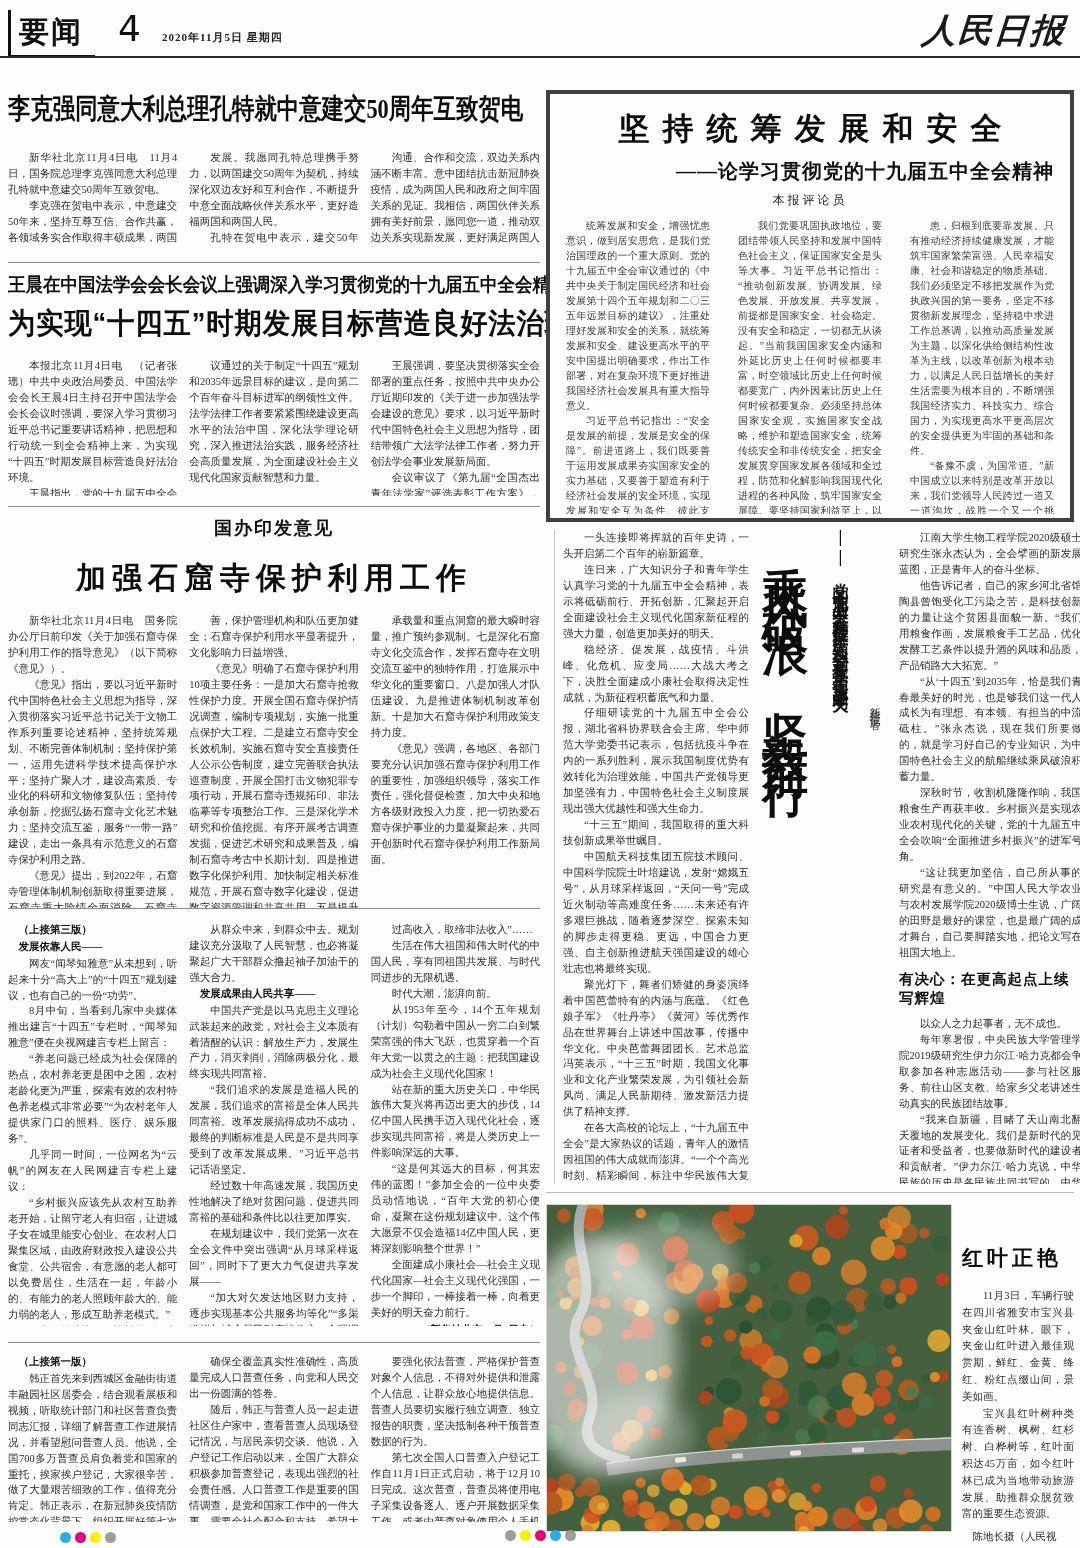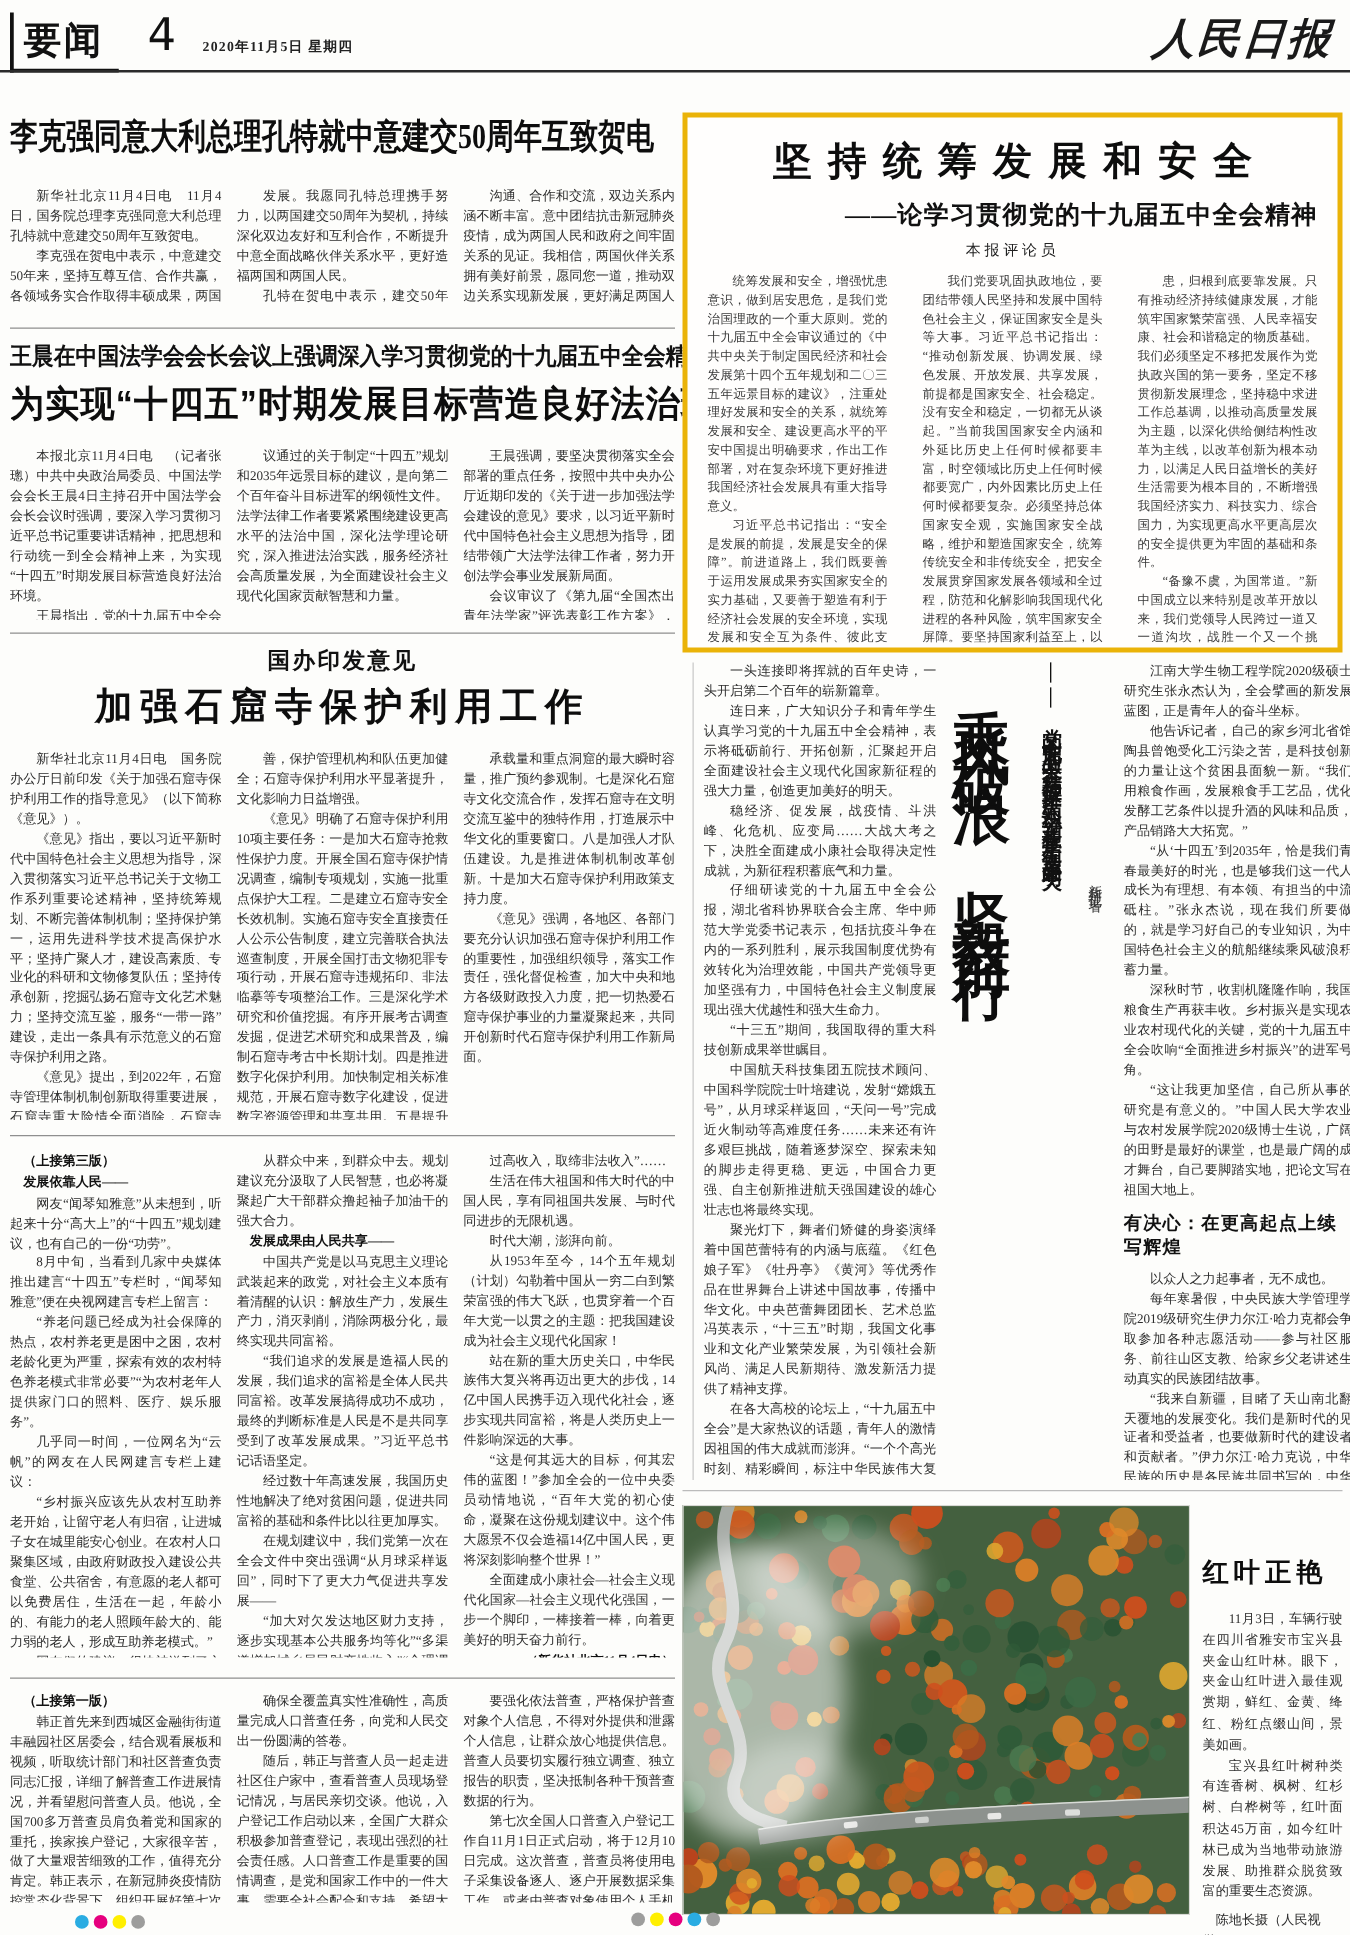--- a/index.html
+++ b/index.html
@@ -41,33 +41,33 @@
   .art-b { position:absolute; left:8px; top:272px; width:532px; }
   .kick-b { font-size:19px; font-weight:bold; color:#111; white-space:nowrap;
             transform:scaleX(.92); transform-origin:left top; }
   .hl-b { margin-top:6px; font-family:"Liberation Sans",sans-serif; font-size:29px; font-weight:bold;
           color:#0d0d0d; white-space:nowrap; transform:scaleX(.94); transform-origin:left top; letter-spacing:1px;}
   .art-b .cols { margin-top:14px; height:138px; }
 
   
   .art-c { position:absolute; left:8px; top:516px; width:532px; }
   .kick-c { text-align:center; font-size:18px; font-weight:bold; color:#111; letter-spacing:2px; }
-  .hl-c { margin-top:5px; text-align:center; font-family:"Liberation Sans",sans-serif;
+  .hl-c { margin-top:18px; text-align:center; font-family:"Liberation Sans",sans-serif;
           font-size:30px; font-weight:bold; color:#0d0d0d; letter-spacing:6px; }
   .art-c .cols { margin-top:14px; height:296px; }
 
   
   .jump3 { position:absolute; left:8px; top:922px; width:532px; }
   .jump3 .cols { height:404px; }
   .jump1 { position:absolute; left:8px; top:1354px; width:532px; }
   .jump1 .cols { height:168px; }
 
   
   .redbox { position:absolute; left:546px; top:90px; width:528px; height:432px;
-            border:4px solid #eab308; background:#fffefd; padding:14px 16px 10px; }
+            border:4px solid #404040; background:#fffefd; padding:14px 16px 10px; }
   .hl-ed { text-align:center; font-size:31px; font-weight:900; color:#0d0d0d; letter-spacing:.42em; text-indent:.42em; }
   .sub-ed { text-align:right; font-size:20px; font-weight:bold; color:#111; margin-top:8px; letter-spacing:1px; }
   .by-ed { text-align:center; font-size:12px; color:#222; margin:7px 0 9px; letter-spacing:3px; }
   .redbox .cols { height:296px; gap:28px; }
   .redbox p.para { font-size:10px; line-height:1.5; color:#3a3a3a; }
 
   
   .feature { position:absolute; left:554px; top:530px; width:528px; height:654px;
              border-left:1px solid #c9c9c9; padding-left:8px; display:flex; }
   .f-left { width:186px; overflow:hidden; }

